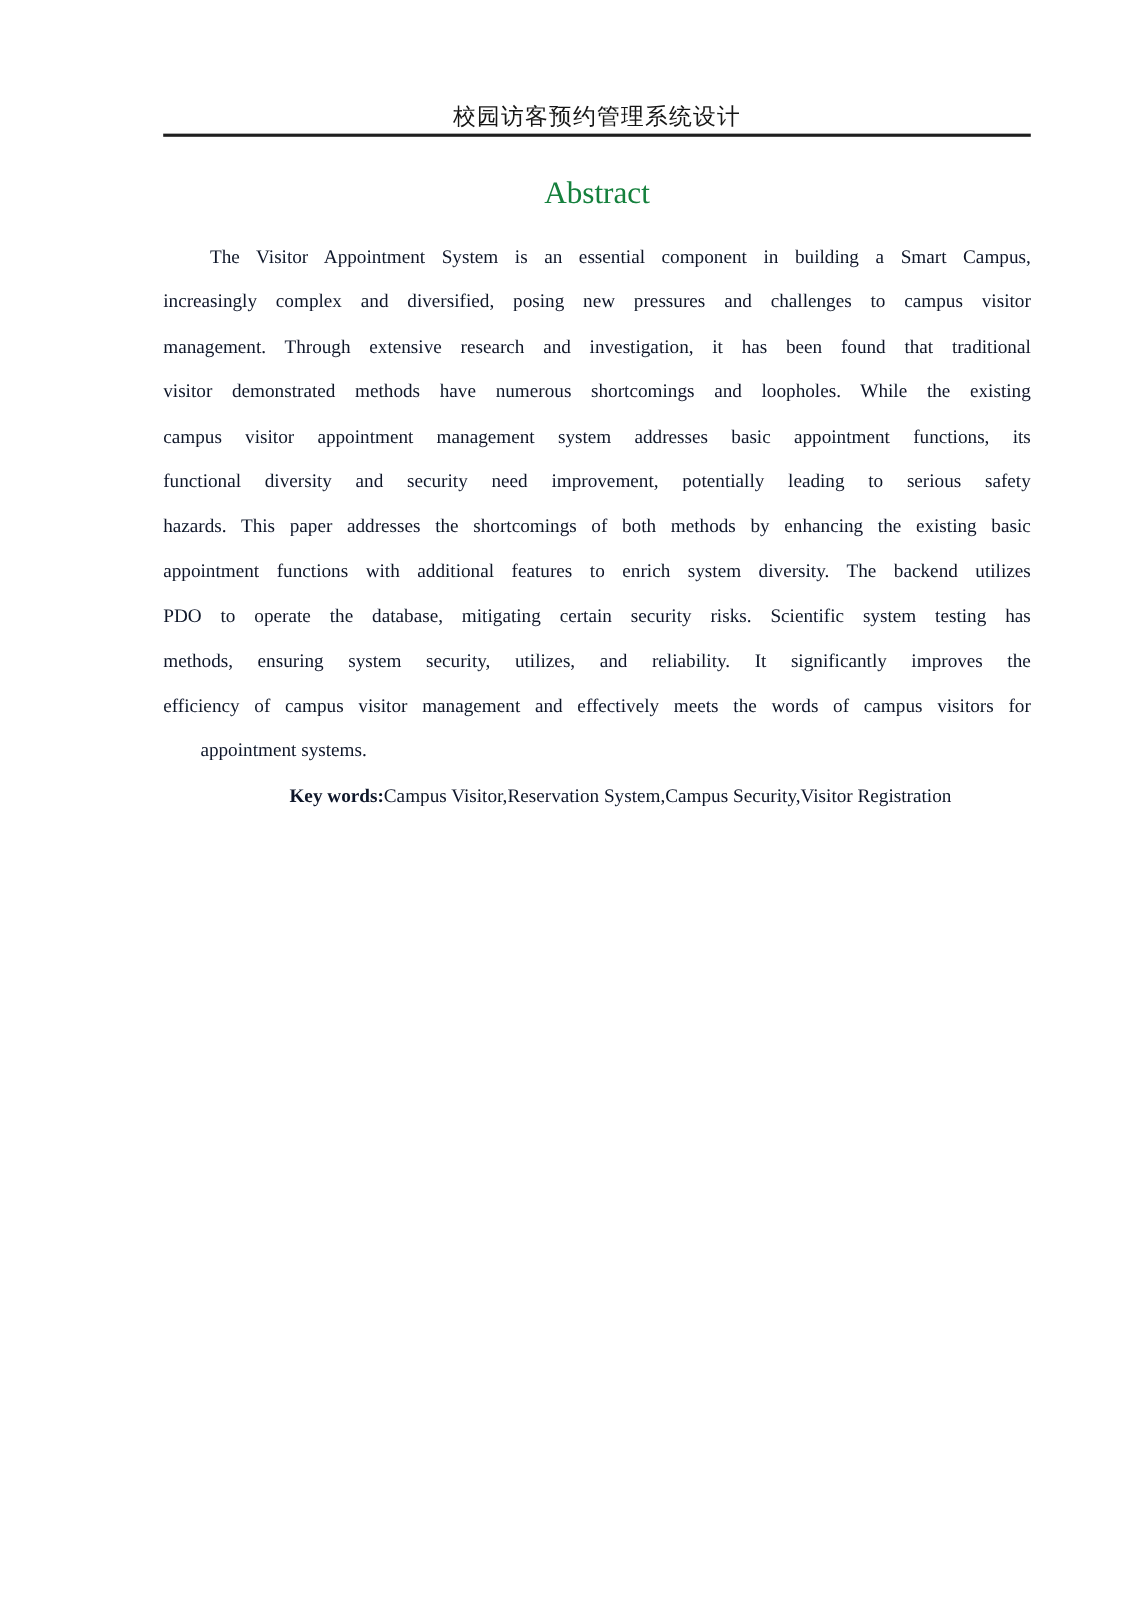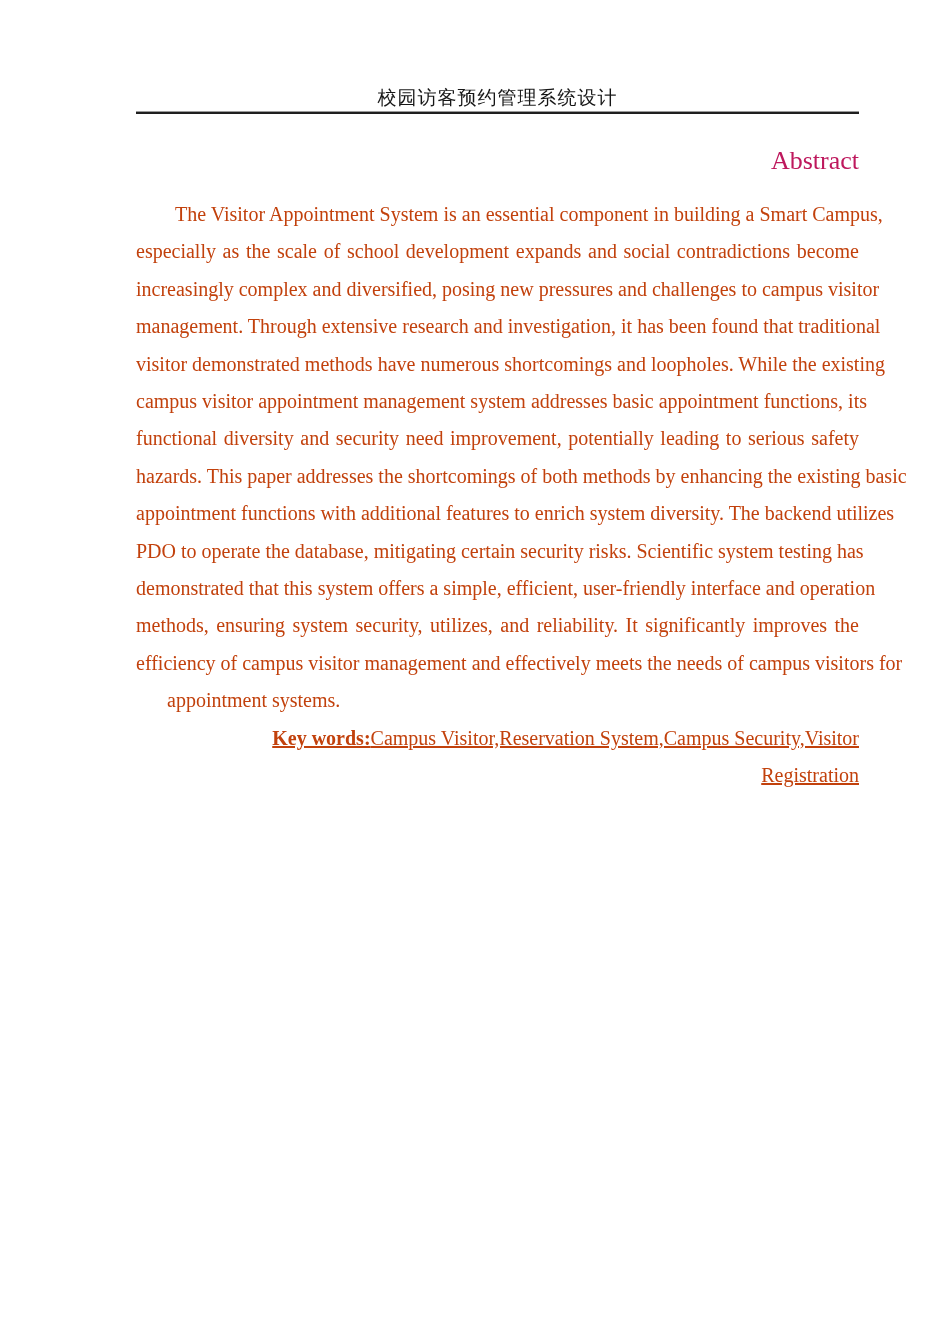--- a/index.html
+++ b/index.html
@@ -31,46 +31,45 @@
     left: 136px;
     width: 723px;
     height: 3px;
     background: linear-gradient(to bottom, #9a9a9a 0, #9a9a9a 1px, #1f1f1f 1px, #1f1f1f 3px);
   }
   .abstract-title {
     position: absolute;
     top: 144px;
     left: 136px;
     width: 723px;
-    text-align: right;
+    text-align: center;
     font-size: 26px;
     line-height: 34px;
-    color: #be185d;
+    color: #15803d;
   }
   .body-text {
     position: absolute;
     top: 196px;
     left: 136px;
     width: 723px;
-    font-size: 20px;
-    color: #c2410c;
+    font-size: 16px;
+    color: #0f172a;
   }
   .bline {
     line-height: 37.4px;
     text-align: justify;
     text-align-last: justify;
     white-space: nowrap; 
   }
   .bline.first { text-indent: 39px; }
   .bline.last { text-align-last: left; white-space: normal; margin-left: 31px; }
   .keywords-line {
     line-height: 37.4px;
     text-indent: 39px;
-    text-align: right;
-    text-decoration: underline;
+    text-align: center;
   }
   .kw-label { font-weight: bold; }
   .page-number {
     position: absolute;
     top: 1227px;
     left: 136px;
     width: 723px;
     text-align: center;
     font-size: 14px;
     line-height: 18px;
@@ -84,32 +83,30 @@
 
   <div class="header-title">校园访客预约管理系统设计</div>
 
   <div class="header-rule"></div>
 
   <div class="abstract-title">Abstract</div>
 
   <div class="body-text">
     <div id="abstract-paragraph">
         <div class="bline first">The Visitor Appointment System is an essential component in building a Smart Campus,</div>
-        <div class="bline">especially as the scale of school development expands and social contradictions become</div>
         <div class="bline">increasingly complex and diversified, posing new pressures and challenges to campus visitor</div>
         <div class="bline">management. Through extensive research and investigation, it has been found that traditional</div>
         <div class="bline">visitor demonstrated methods have numerous shortcomings and loopholes. While the existing</div>
         <div class="bline">campus visitor appointment management system addresses basic appointment functions, its</div>
         <div class="bline">functional diversity and security need improvement, potentially leading to serious safety</div>
         <div class="bline">hazards. This paper addresses the shortcomings of both methods by enhancing the existing basic</div>
         <div class="bline">appointment functions with additional features to enrich system diversity. The backend utilizes</div>
         <div class="bline">PDO to operate the database, mitigating certain security risks. Scientific system testing has</div>
-        <div class="bline">demonstrated that this system offers a simple, efficient, user-friendly interface and operation</div>
         <div class="bline">methods, ensuring system security, utilizes, and reliability. It significantly improves the</div>
-        <div class="bline">efficiency of campus visitor management and effectively meets the needs of campus visitors for</div>
+        <div class="bline">efficiency of campus visitor management and effectively meets the words of campus visitors for</div>
         <div class="bline last">appointment systems.</div>
       </div>
     <div class="keywords-line">
       <span class="kw-label">Key words:</span><span>Campus Visitor,Reservation System,Campus Security,Visitor Registration</span>
     </div>
   </div>
 
   <div class="page-number">2</div>
 
 </div>

